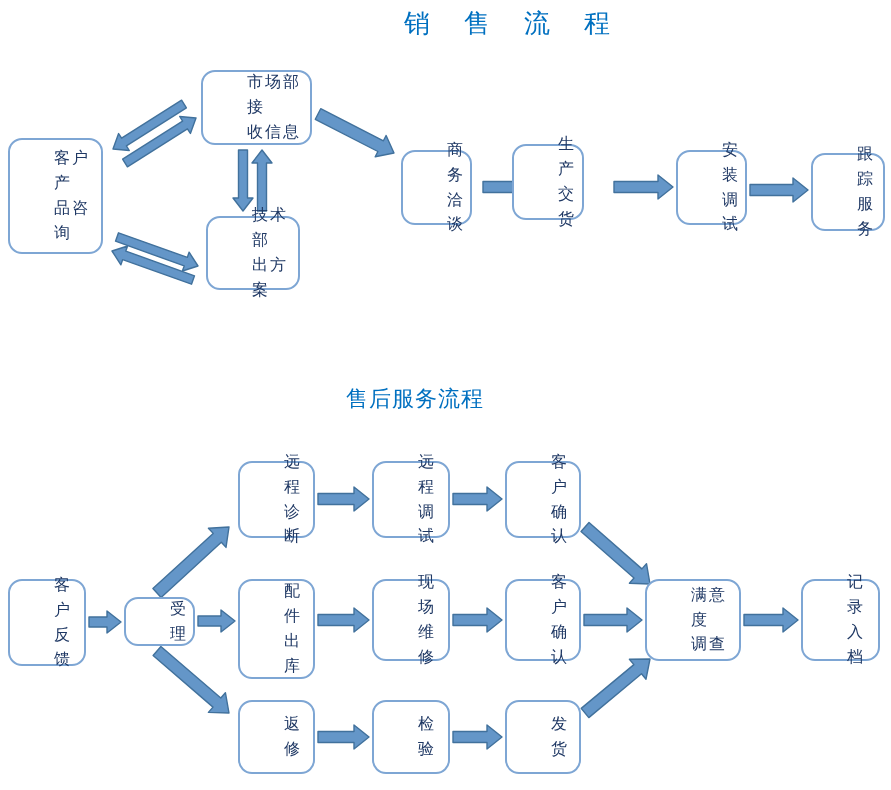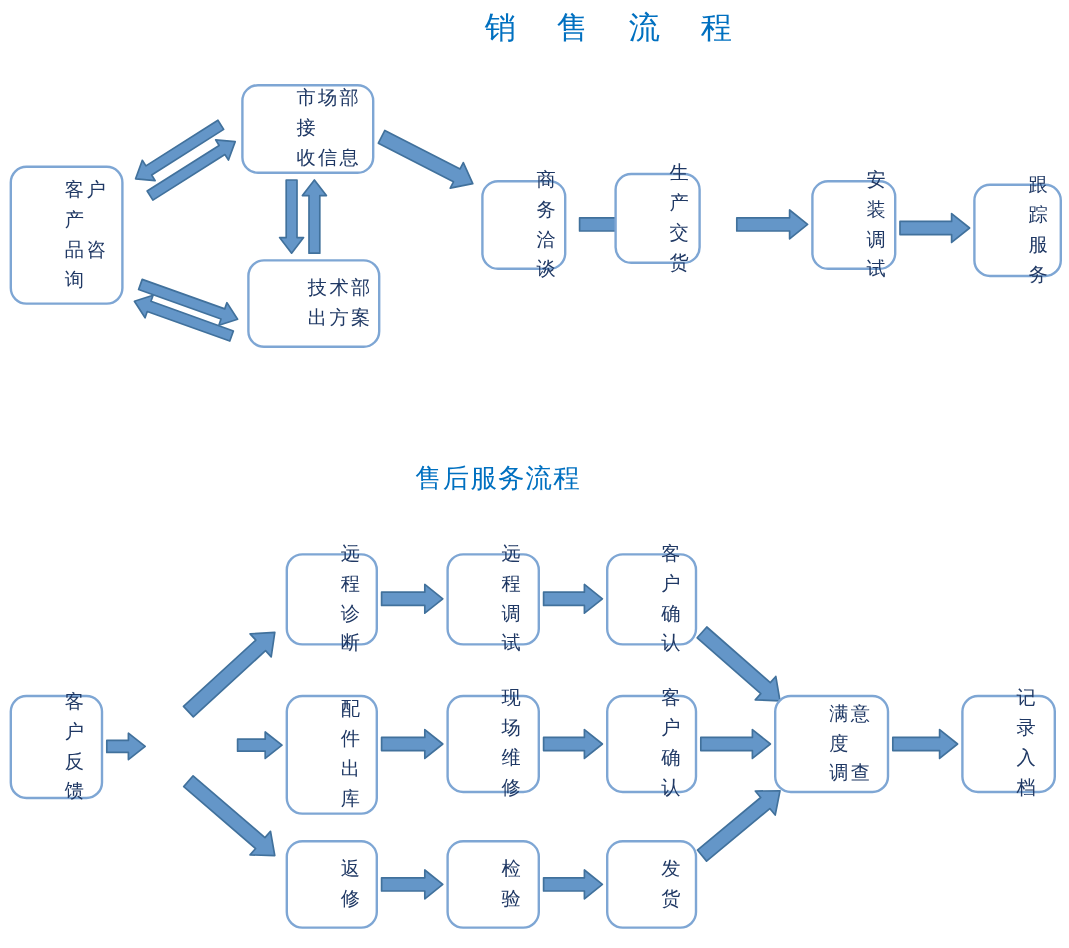--- a/index.html
+++ b/index.html
@@ -87,21 +87,21 @@
   <div class="node" style="left:8px;top:138px;width:95px;height:116px">
     <span class="node-label">客户产
 品咨询</span>
   </div>
 
   <div class="node" style="left:201px;top:70px;width:111px;height:75px">
     <span class="node-label">市场部接
 收信息</span>
   </div>
 
-  <div class="node" style="left:206px;top:216px;width:111px;height:74px">
+  <div class="node" style="left:206px;top:216px;width:94px;height:74px">
     <span class="node-label">技术部
 出方案</span>
   </div>
 
   <div class="node" style="left:401px;top:150px;width:71px;height:75px">
     <span class="node-label">商务
 洽谈</span>
   </div>
 
   <div class="node" style="left:512px;top:144px;width:72px;height:76px">
@@ -119,20 +119,23 @@
 服务</span>
   </div>
 
   <div class="flow-title service-title">售后服务流程</div>
 
   <div class="node" style="left:8px;top:579px;width:78px;height:87px">
     <span class="node-label">客户
 反馈</span>
   </div>
 
+  <div class="node" style="left:124px;top:597px;width:71px;height:49px">
+    <span class="node-label">受理</span>
+  </div>
 
   <div class="node" style="left:238px;top:461px;width:77px;height:77px">
     <span class="node-label">远程
 诊断</span>
   </div>
 
   <div class="node" style="left:372px;top:461px;width:78px;height:77px">
     <span class="node-label">远程
 调试</span>
   </div>

